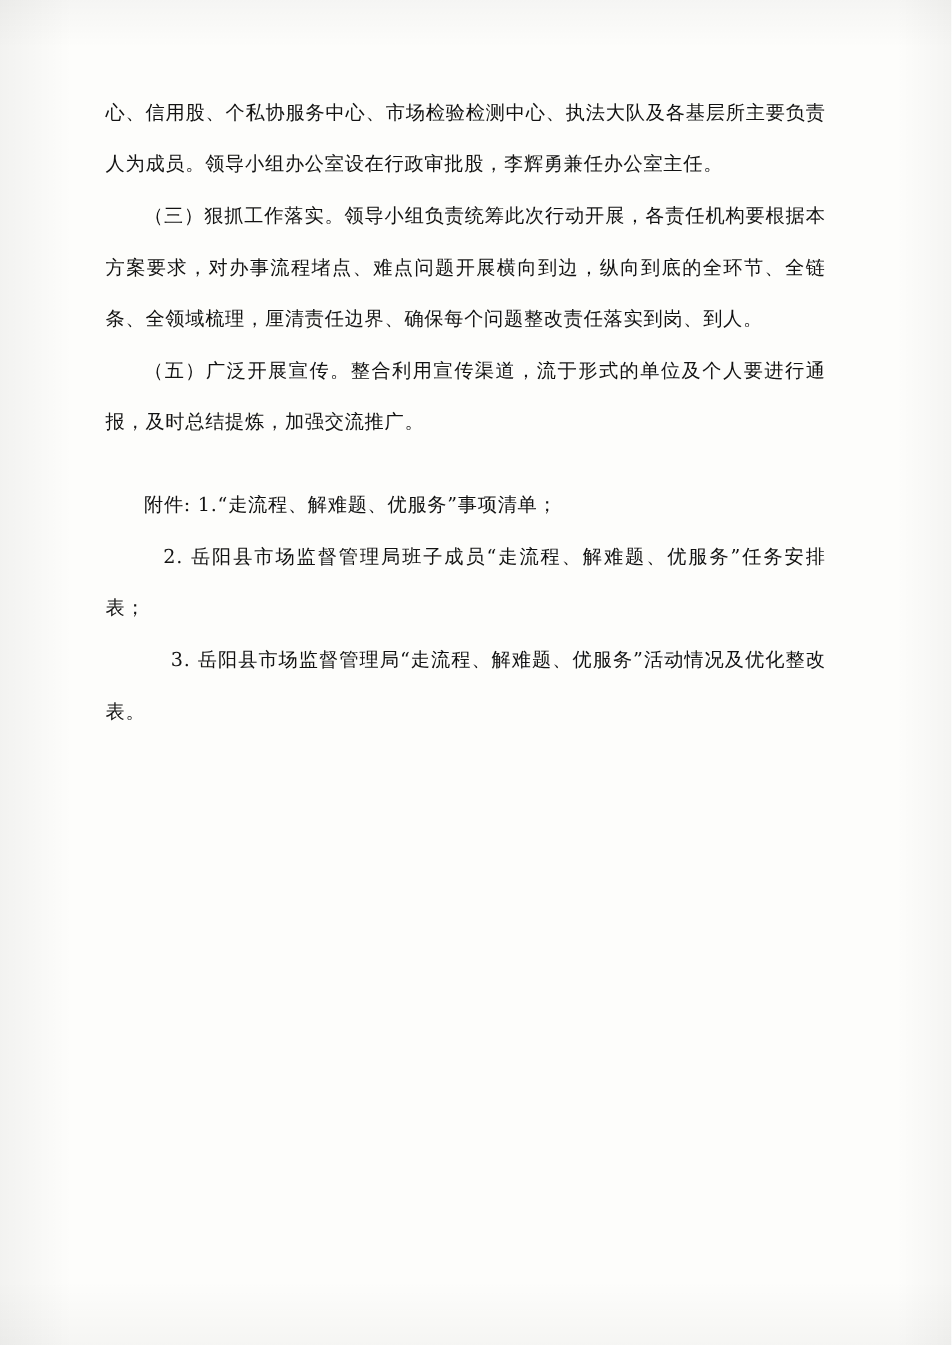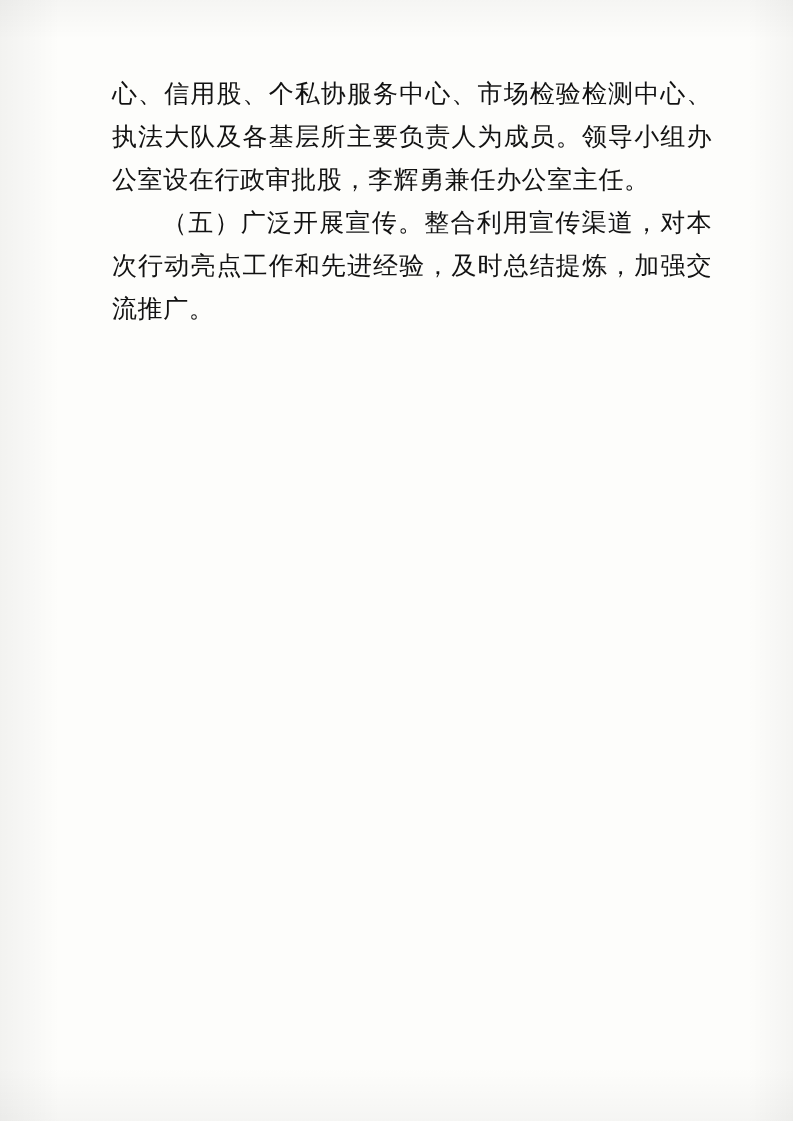--- a/index.html
+++ b/index.html
@@ -10,25 +10,25 @@
   .page {
     position: relative;
     width: 793px;
     height: 1121px;
     background: #fdfdfb;
     overflow: hidden;
     box-sizing: border-box;
   }
   .doc-body {
     position: absolute;
-    left: 112px;
+    left: 88px;
     top: 72px;
     width: 600px;
     font-family: "DejaVu Serif", "Liberation Serif", serif;
-    font-size: 25px;
+    font-size: 16px;
     line-height: 43px;
     color: #121212;
     text-align: justify;
     text-justify: inter-ideograph;
     letter-spacing: 0.6px;
   }
   .para {
     margin: 0 0 0 0;
     white-space: normal;
   }
@@ -78,20 +78,26 @@
 <div class="page">
   <div class="scan-shade-left"></div>
   <div class="scan-shade-right"></div>
   <div class="scan-shade-top"></div>
   <div class="scan-shade-bottom"></div>
 
   <div class="doc-body">
 
     <p class="para indent-0">心、信用股、个私协服务中心、市场检验检测中心、执法大队及各基层所主要负责人为成员。领导小组办公室设在行政审批股，李辉勇兼任办公室主任。</p>
 
+    <p class="para indent-1">（三）狠抓工作落实。领导小组负责统筹此次行动开展，各责任机构要根据本方案要求，对办事流程堵点、难点问题开展横向到边，纵向到底的全环节、全链条、全领域梳理，厘清责任边界、确保每个问题整改责任落实到岗、到人。</p>
 
 
-    <p class="para indent-1">（五）广泛开展宣传。整合利用宣传渠道，对本次行动亮点工作和先进经验，及时总结提炼，加强交流推广。</p>
+    <p class="para indent-1">（五）广泛开展宣传。整合利用宣传渠道，流于形式的单位及个人要进行通报，及时总结提炼，加强交流推广。</p>
 
 
+    <div class="attach-block">
+      <p class="attach-line indent-1">附件: 1.“走流程、解难题、优服务”事项清单；</p>
+      <p class="attach-line lvl2">2. 岳阳县市场监督管理局班子成员“走流程、解难题、优服务”任务安排表；</p>
+      <p class="attach-line lvl3">3. 岳阳县市场监督管理局“走流程、解难题、优服务”活动情况及优化整改表。</p>
+    </div>
 
   </div>
 </div>
 
 </body></html>

